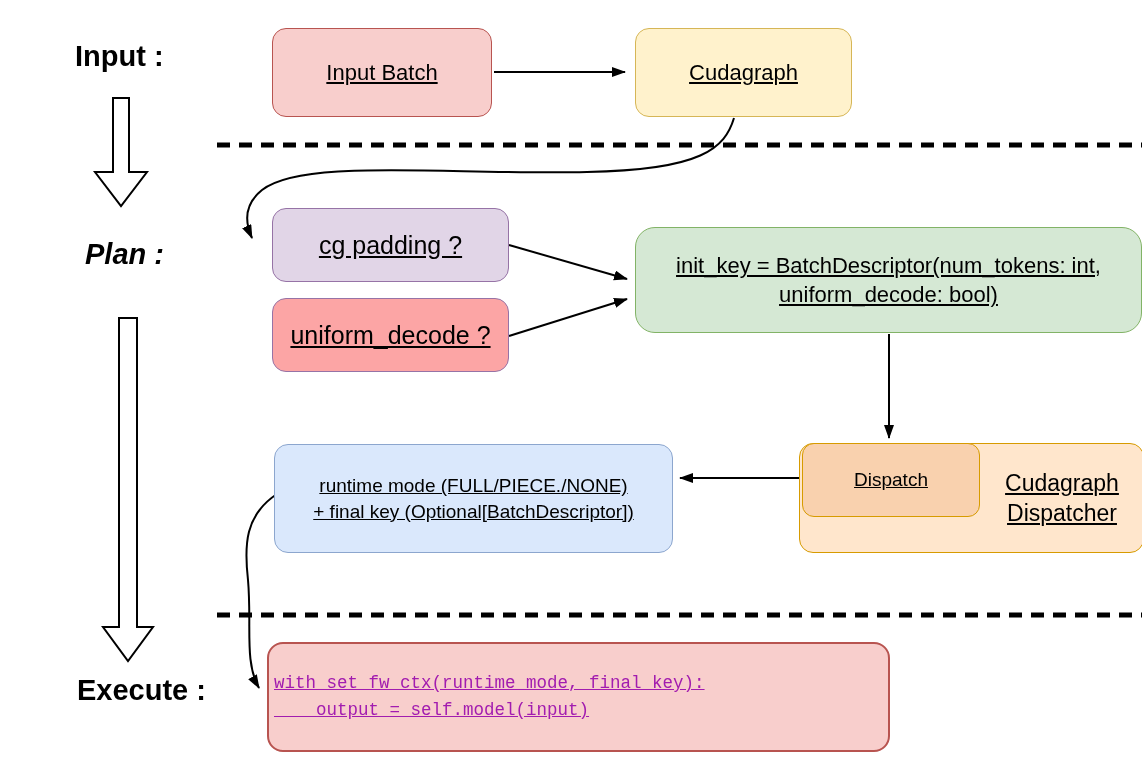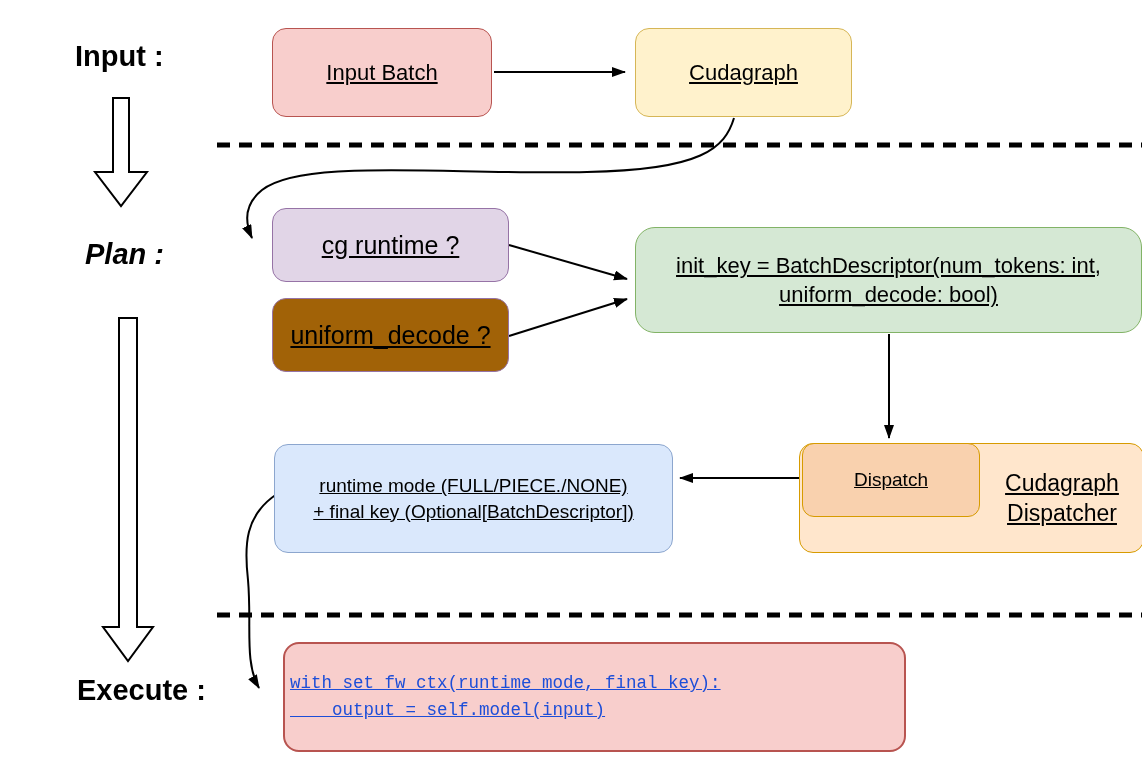--- a/index.html
+++ b/index.html
@@ -17,34 +17,34 @@
     border-radius:14px; color:#000; line-height:1.32;text-decoration:underline;
   }
   .node .ln { white-space:nowrap; }
   .input-batch { left:225px; top:28px;  width:220px; height:89px;
     background:#F8CECC; border:1.5px solid #B85450; font-size:22px; }
   .preprocess  { left:588px; top:28px;  width:217px; height:89px;
     background:#FFF2CC; border:1.5px solid #D6B656; font-size:22px; }
   .cg-padding  { left:225px; top:208px; width:237px; height:74px;
     background:#E1D5E7; border:1.5px solid #9673A6; font-size:25px; }
   .uniform-decode { left:225px; top:298px; width:237px; height:74px;
-    background:#a16207; border:1.5px solid #9673A6; font-size:25px; }
+    background:#fca5a5; border:1.5px solid #9673A6; font-size:25px; }
   .init-key    { left:588px; top:227px; width:507px; height:106px;
     background:#D5E8D4; border:1.5px solid #82B366; border-radius:20px; font-size:22px; }
   .dispatcher-outer { left:752px; top:443px; width:345px; height:110px;
     background:#FFE6CC; border:1.6px solid #D79B00; }
   .dispatch-inner { left:755px; top:443px; width:178px; height:74px;
     background:#F9D1AE; border:1.6px solid #D79B00; border-radius:12px; font-size:19px; }
   .dispatcher-title { left:933px; top:443px; width:164px; height:110px;
     background:transparent; border:none; font-size:23px; }
   .runtime-mode { left:227px; top:444px; width:399px; height:109px;
     background:#DAE8FC; border:1.5px solid #8CA6CE; font-size:19px; }
-  .execute-code { left:236px; top:642px; width:623px; height:110px;
+  .execute-code { left:220px; top:642px; width:623px; height:110px;
     background:#F8CECC; border:2.5px solid #B85450; border-radius:16px;
-    font-family:"Liberation Mono", monospace; font-size:17.5px; color:#1d4ed8;
+    font-family:"Liberation Mono", monospace; font-size:17.5px; color:#a21caf;
     align-items:flex-start; padding-left:5px; line-height:1.55; }
   .execute-code .ln { white-space:pre; text-align:left; }
   svg.connector-layer { position:absolute; left:0; top:0; width:1142px; height:770px; }
 </style>
 </head>
 <body>
 
 <div class="canvas">
 
   <svg class="connector-layer" viewBox="0 0 1142 770" xmlns="http://www.w3.org/2000/svg">
@@ -75,21 +75,21 @@
 
   <div class="node input-batch">
     <span class="ln">Input Batch</span>
   </div>
 
   <div class="node preprocess">
     <span class="ln">Cudagraph</span>
   </div>
 
   <div class="node cg-padding">
-    <span class="ln">cg runtime ?</span>
+    <span class="ln">cg padding ?</span>
   </div>
 
   <div class="node uniform-decode">
     <span class="ln">uniform_decode ?</span>
   </div>
 
   <div class="node init-key">
     <span class="ln">init_key = BatchDescriptor(num_tokens: int,</span>
     <span class="ln">uniform_decode: bool)</span>
   </div>

